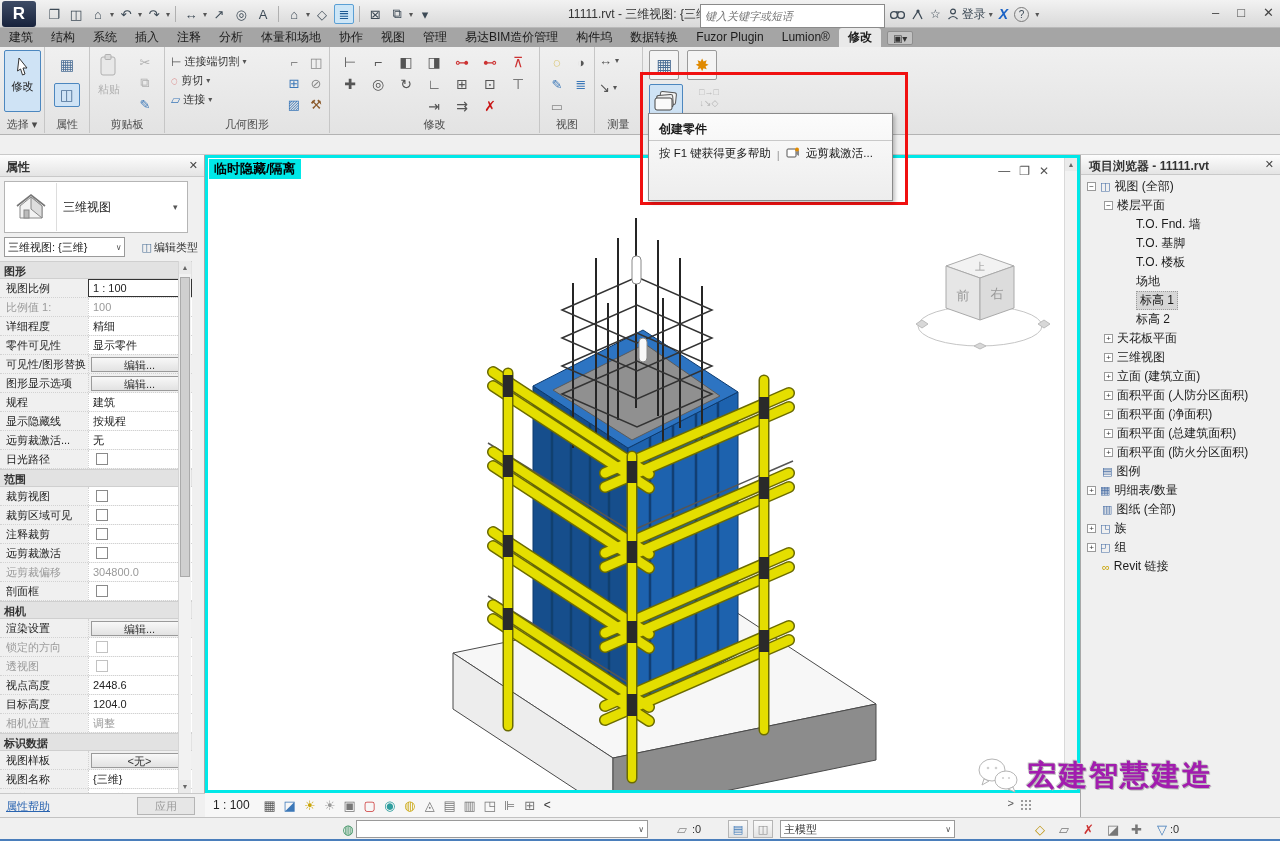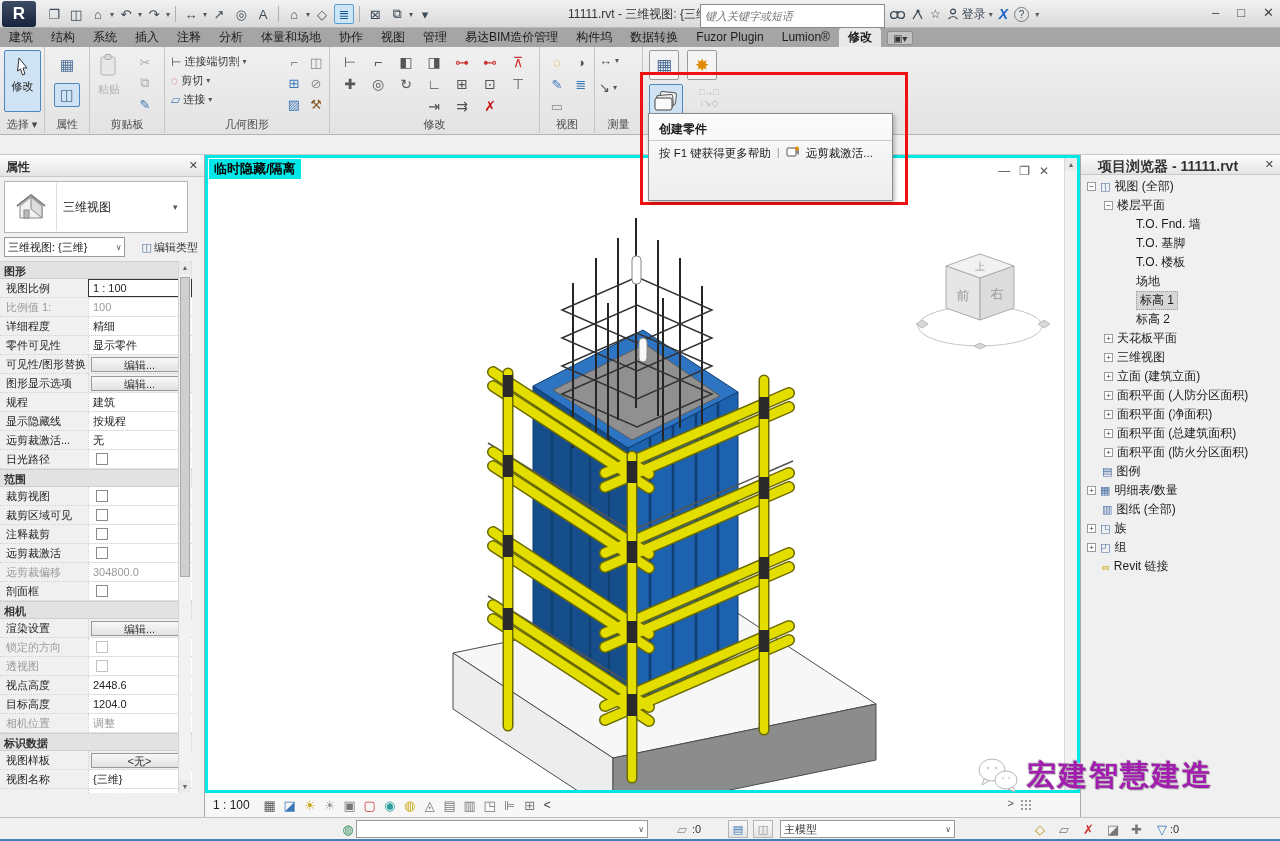--- a/index.html
+++ b/index.html
@@ -125,21 +125,21 @@
   #vcb-scale { font-size:12px; color:#222; margin:0 10px 0 8px; white-space:nowrap; }
   .vcb-icon { width:20px; height:18px; display:inline-flex; align-items:center; justify-content:center; font-size:13px; }
   #vcb-expand { font-size:12px; color:#333; margin-left:4px; }
   #hscroll-right { position:absolute; right:66px; top:4px; color:#555; font-size:11px; }
   #grip { position:absolute; right:48px; top:6px; width:12px; height:12px;
     background:radial-gradient(#9a9a9a 1px, transparent 1.2px); background-size:4px 4px; }
 
   
   #browser { left:1080px; top:155px; width:200px; height:662px; background:#f0f0f0; border-left:1px solid #a8a8a8; }
   #browser-header { height:20px; background:linear-gradient(#fdfdfd,#e4e4e4); border-bottom:1px solid #c9c9c9;
-    font-weight:bold; font-size:14px; padding:3px 17px; color:#333; }
+    font-weight:bold; font-size:12px; padding:3px 8px; color:#333; }
   #browser-close { position:absolute; right:6px; top:3px; font-size:11px; color:#444; }
   #tree { position:absolute; left:2px; top:22px; right:2px; bottom:2px; overflow:hidden; }
   .trow { height:19px; display:flex; align-items:center; font-size:12px; color:#1c1c1c; white-space:nowrap; }
   .exp { width:9px; height:9px; border:1px solid #9a9a9a; background:#fff; font-size:8px; line-height:7px;
     text-align:center; color:#333; margin-right:4px; flex:none; }
   .ticon { margin-right:4px; font-size:11px; flex:none; }
   .tlabel.selected { background:#d6d6d6; border:1px dotted #9a9a9a; padding:0 3px; }
 
   
   #statusbar { left:0; top:817px; width:1280px; height:24px; background:#f0f0f0; border-top:1px solid #c2c2c2;
@@ -150,21 +150,21 @@
     justify-content:center; }
   .sb-icon { width:20px; justify-content:center; font-size:13px; }
 
   
   #redbox { left:640px; top:72px; width:268px; height:133px; border:3px solid var(--red,#f01010); z-index:55; pointer-events:none; }
   #tooltip { left:648px; top:113px; width:245px; height:88px; background:linear-gradient(#fcfcfc,#ededed);
     border:1px solid #8a8a8a; box-shadow:2px 2px 4px rgba(0,0,0,.25); z-index:60; }
   #tt-title { font-weight:bold; font-size:12px; padding:7px 10px 2px; color:#1c1c1c; }
   #tt-desc { font-size:11.5px; padding:2px 10px 6px; color:#1c1c1c; }
   #tt-footer { border-top:1px solid #c9c9c9; padding:5px 10px; font-size:11.5px; color:#1c1c1c;
-    display:flex; align-items:flex-start; gap:6px; }
+    display:flex; align-items:flex-end; gap:6px; }
   #tt-sep { color:#9a9a9a; }
   #watermark { left:975px; top:750px; width:290px; height:52px; z-index:70; display:flex; align-items:center;
     gap:6px; pointer-events:none; }
   #wm-text { font-size:29px; font-weight:bold; color:#a21caf; letter-spacing:2px;
     text-shadow:0 0 1px #9a9a9a, 1px 1px 0 #b9b9b9, -1px -1px 0 #cfcfcf; }
 </style>
 </head>
 <body>
 
 <div id="app">
@@ -533,20 +533,24 @@
         </div>
         <div class="prow">
           <div class="plab dim">相关性</div>
           <div class="pval dim">不相关</div>
         </div>
       </div>
     <div id="props-scroll">
       <div class="scr-arrow" style="top:0">▲</div>
       <div id="props-thumb"></div>
       <div class="scr-arrow" style="bottom:0">▼</div>
+    </div>
+    <div id="props-footer">
+      <span id="props-help">属性帮助</span>
+      <span id="apply-btn">应用</span>
     </div>
   </div>
 
   <div id="viewport" class="abs">
     <svg class="abs" style="left:0;top:0" width="869" height="632" viewBox="0 0 869 632">
 
       <polygon points="245,495 508,441 668,546 405,600" fill="#f7f7f7" stroke="#4a4a4a" stroke-width="1"></polygon>
       <polygon points="245,495 405,600 405,656 245,551" fill="#ededed" stroke="#4a4a4a" stroke-width="1"></polygon>
       <polygon points="405,600 668,546 668,602 405,656" fill="#8c8c8c" stroke="#4a4a4a" stroke-width="1"></polygon>
 

